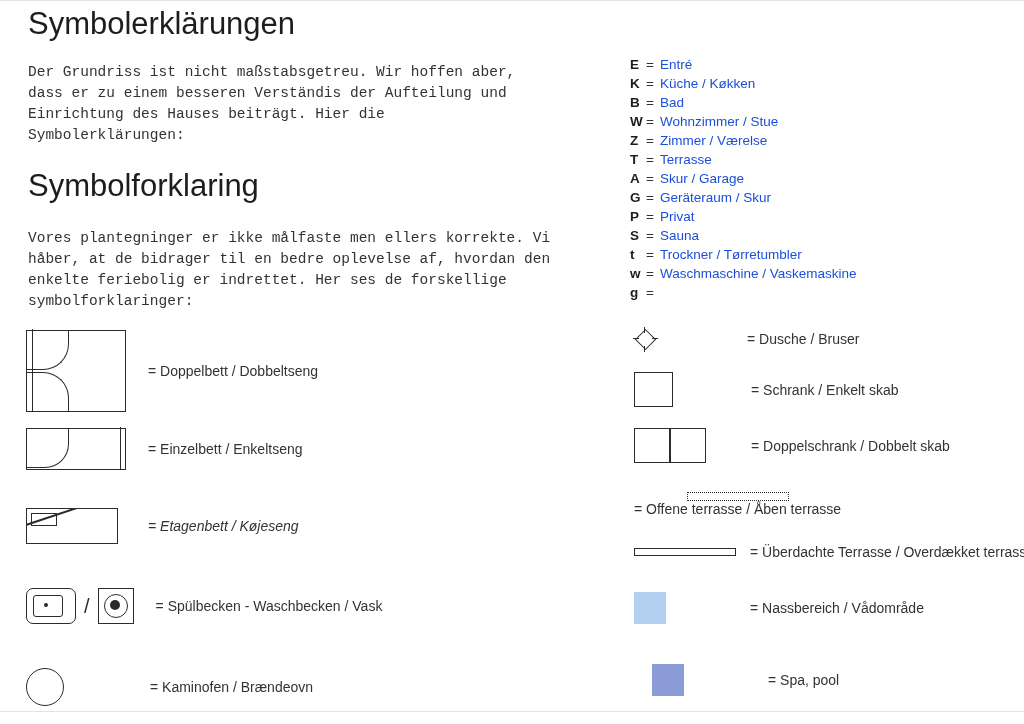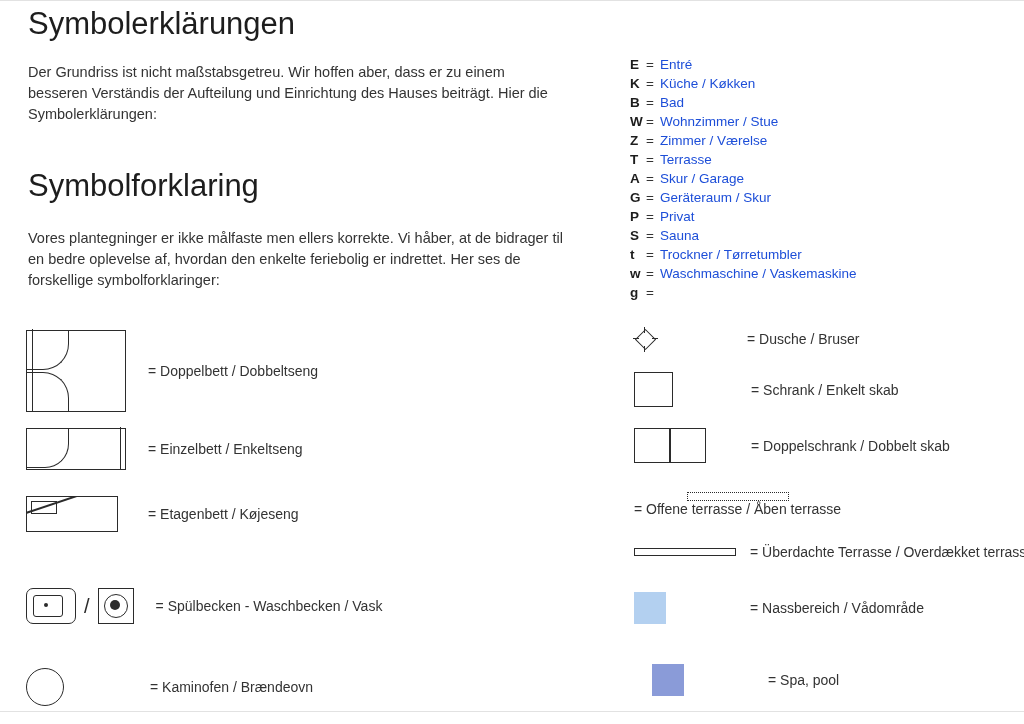--- a/index.html
+++ b/index.html
@@ -39,20 +39,21 @@
     margin: 0;
     color: #1d1d1d;
   }
   .title-de { position: absolute; left: 28px; top: 6px; }
   .title-dk { position: absolute; left: 28px; top: 168px; }
 
   .para {
     font-size: 14.5px;
     line-height: 21px;
     color: #333333;
+    font-family: Liberation Mono, monospace;
   }
   .para-de { position: absolute; left: 28px; top: 62px; width: 520px; }
   .para-dk { position: absolute; left: 28px; top: 228px; width: 545px; }
 
   
   .letters {
     position: absolute;
     left: 630px;
     top: 55px;
     font-size: 13.5px;
@@ -89,21 +90,21 @@
   }
   .sym-label {
     font-size: 14px;
     color: #333333;
     white-space: nowrap;
   }
 
   
   .lr1 { left: 26px; top: 330px; }
   .lr2 { left: 26px; top: 428px; }
-  .lr3 { left: 26px; top: 496px; }
+  .lr3 { left: 26px; top: 508px; font-style: italic; }
   .lr4 { left: 26px; top: 588px; }
   .lr5 { left: 26px; top: 668px; }
 
   
   .rr1 { left: 634px; top: 328px; }
   .rr2 { left: 634px; top: 372px; }
   .rr3 { left: 634px; top: 428px; }
   .rr4 { left: 634px; top: 492px; flex-direction: column; }
   .rr5 { left: 634px; top: 544px; }
   .rr6 { left: 634px; top: 592px; }

